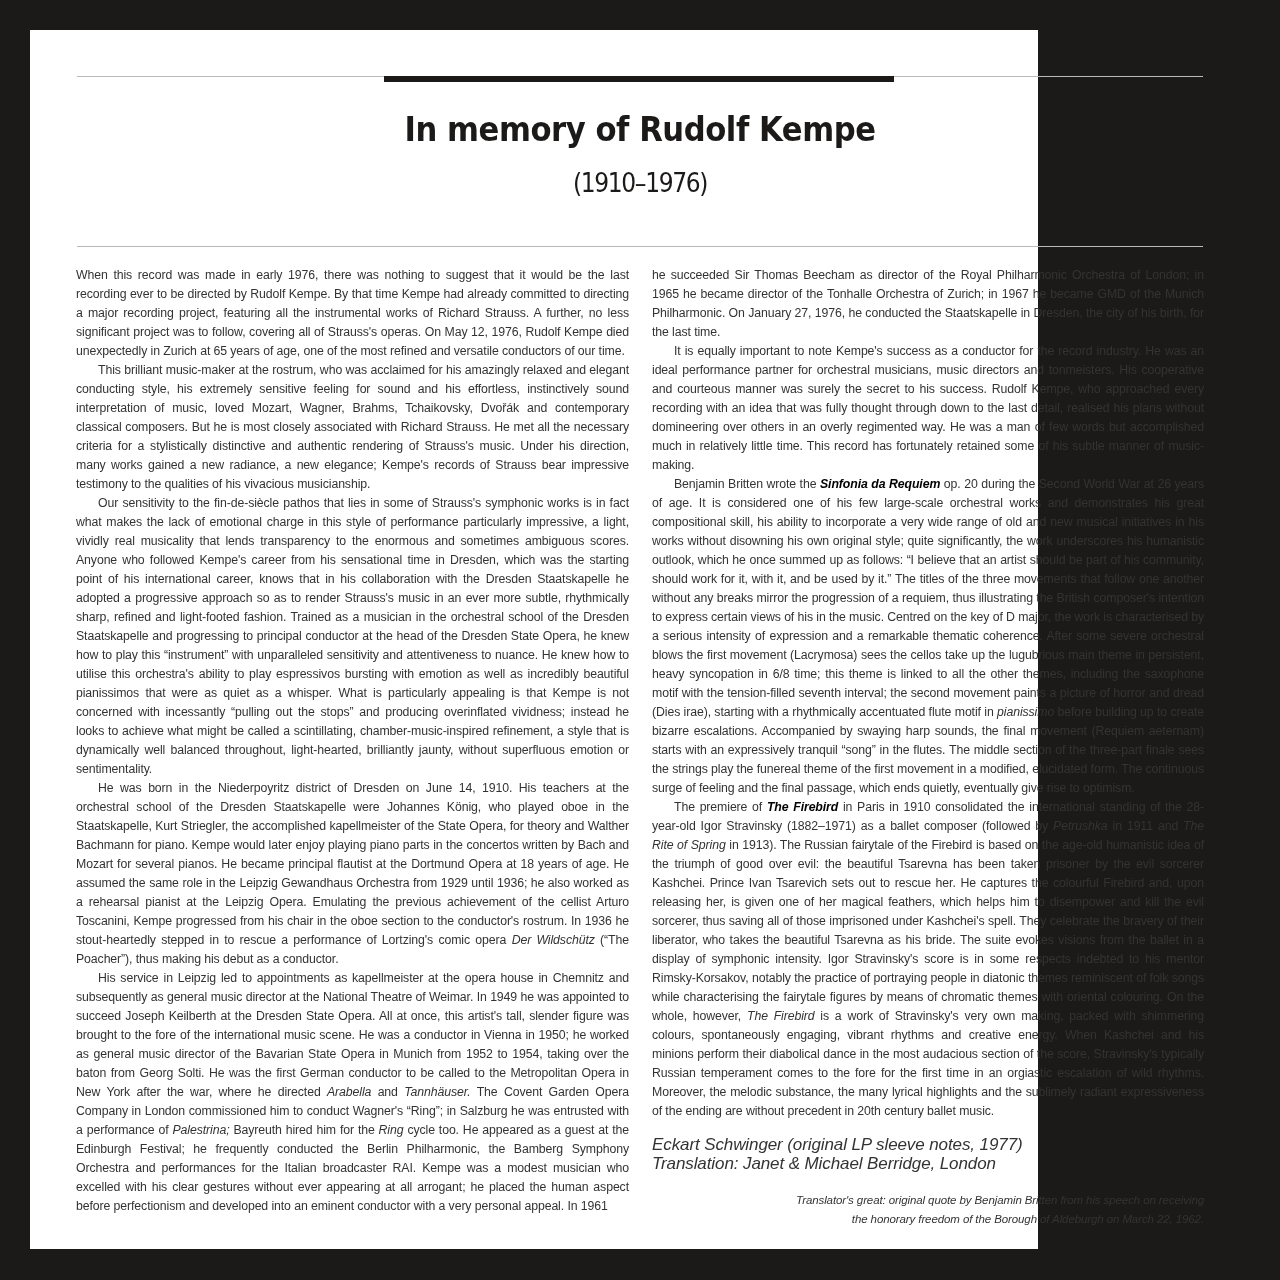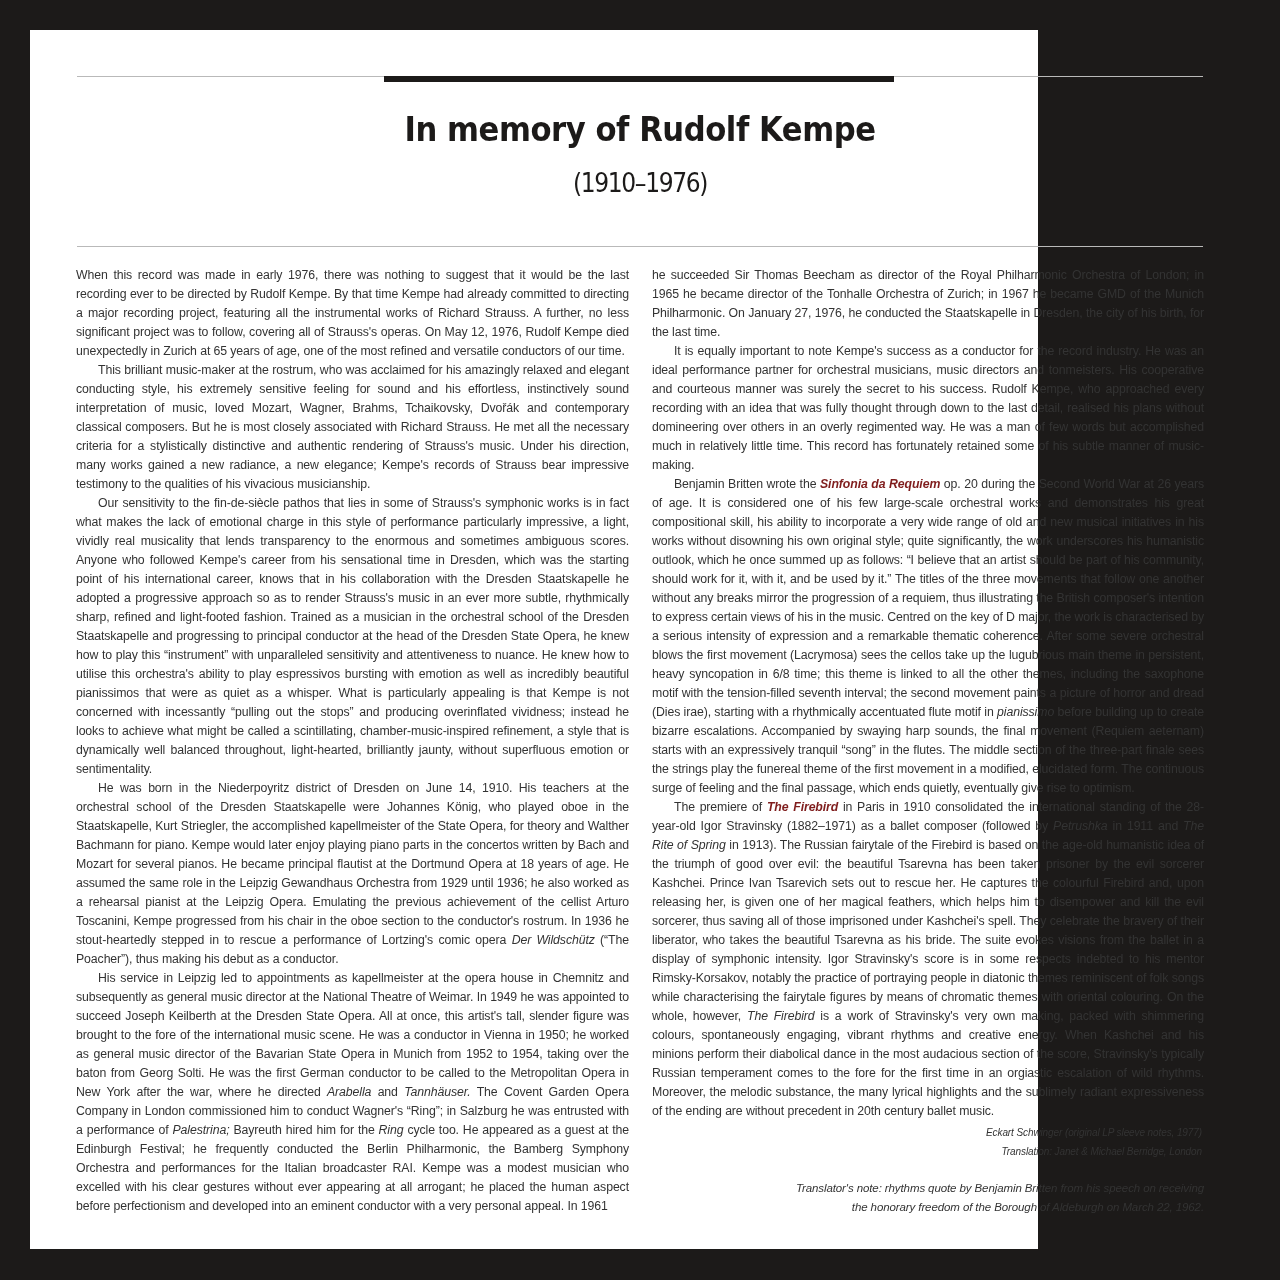--- a/index.html
+++ b/index.html
@@ -55,26 +55,25 @@
     line-height: 19px;
     color: #333;
     text-align: justify;
     letter-spacing: -0.1px;
   }
   .col-left { left: 46px; }
   .col-right { left: 622px; width: 552px; }
   .col p { margin: 0; text-indent: 22px; }
   .col p.first { text-indent: 0; }
   .col em { font-style: italic; }
-  .col strong.work { font-style: italic; font-weight: bold; color: #7f1d1d; }
+  .col strong.work { font-style: italic; font-weight: bold; color: #000000; }
   .credits {
-    margin-top: 2px;
-    text-align: right;
+    margin-top: 14px;
     font-style: italic;
-    font-size: 10px;
+    font-size: 17px;
     line-height: 19px;
     padding-right: 2px;
   }
   .note {
     margin-top: 18px;
     text-align: right;
     font-style: italic;
     font-size: 11.5px;
     line-height: 19px;
   }
@@ -105,17 +104,17 @@
     <p>It is equally important to note Kempe's success as a conductor for the record industry. He was an ideal performance partner for orchestral musicians, music directors and tonmeisters. His cooperative and courteous manner was surely the secret to his success. Rudolf Kempe, who approached every recording with an idea that was fully thought through down to the last detail, realised his plans without domineering over others in an overly regimented way. He was a man of few words but accomplished much in relatively little time. This record has fortunately retained some of his subtle manner of music-making.</p>
     <p><span>Benjamin Britten wrote the </span><strong class="work">Sinfonia da Requiem</strong><span> op. 20 during the Second World War at 26 years of age. It is considered one of his few large-scale orchestral works and demonstrates his great compositional skill, his ability to incorporate a very wide range of old and new musical initiatives in his works without disowning his own original style; quite significantly, the work underscores his humanistic outlook, which he once summed up as follows: “I believe that an artist should be part of his community, should work for it, with it, and be used by it.” The titles of the three movements that follow one another without any breaks mirror the progression of a requiem, thus illustrating the British composer's intention to express certain views of his in the music. Centred on the key of D major, the work is characterised by a serious intensity of expression and a remarkable thematic coherence. After some severe orchestral blows the first movement (Lacrymosa) sees the cellos take up the lugubrious main theme in persistent, heavy syncopation in 6/8 time; this theme is linked to all the other themes, including the saxophone motif with the tension-filled seventh interval; the second movement paints a picture of horror and dread (Dies irae), starting with a rhythmically accentuated flute motif in </span><em>pianissimo</em><span> before building up to create bizarre escalations. Accompanied by swaying harp sounds, the final movement (Requiem aeternam) starts with an expressively tranquil “song” in the flutes. The middle section of the three-part finale sees the strings play the funereal theme of the first movement in a modified, elucidated form. The continuous surge of feeling and the final passage, which ends quietly, eventually give rise to optimism.</span></p>
     <p><span>The premiere of </span><strong class="work">The Firebird</strong><span> in Paris in 1910 consolidated the international standing of the 28-year-old Igor Stravinsky (1882–1971) as a ballet composer (followed by </span><em>Petrushka</em><span> in 1911 and </span><em>The Rite of Spring</em><span> in 1913). The Russian fairytale of the Firebird is based on the age-old humanistic idea of the triumph of good over evil: the beautiful Tsarevna has been taken prisoner by the evil sorcerer Kashchei. Prince Ivan Tsarevich sets out to rescue her. He captures the colourful Firebird and, upon releasing her, is given one of her magical feathers, which helps him to disempower and kill the evil sorcerer, thus saving all of those imprisoned under Kashchei's spell. They celebrate the bravery of their liberator, who takes the beautiful Tsarevna as his bride. The suite evokes visions from the ballet in a display of symphonic intensity. Igor Stravinsky's score is in some respects indebted to his mentor Rimsky-Korsakov, notably the practice of portraying people in diatonic themes reminiscent of folk songs while characterising the fairytale figures by means of chromatic themes with oriental colouring. On the whole, however, </span><em>The Firebird</em><span> is a work of Stravinsky's very own making, packed with shimmering colours, spontaneously engaging, vibrant rhythms and creative energy. When Kashchei and his minions perform their diabolical dance in the most audacious section of the score, Stravinsky's typically Russian temperament comes to the fore for the first time in an orgiastic escalation of wild rhythms. Moreover, the melodic substance, the many lyrical highlights and the sublimely radiant expressiveness of the ending are without precedent in 20th century ballet music.</span></p>
 
     <div class="credits">
       <span>Eckart Schwinger (original LP sleeve notes, 1977)</span>
       <span>Translation: Janet &amp; Michael Berridge, London</span>
     </div>
 
     <div class="note">
-      <span>Translator's note: rhythms quote by Benjamin Britten from his speech on receiving</span>
+      <span>Translator's great: original quote by Benjamin Britten from his speech on receiving</span>
       <span>the honorary freedom of the Borough of Aldeburgh on March 22, 1962.</span>
     </div>
   </div>
 </div>
 
 </body></html>

